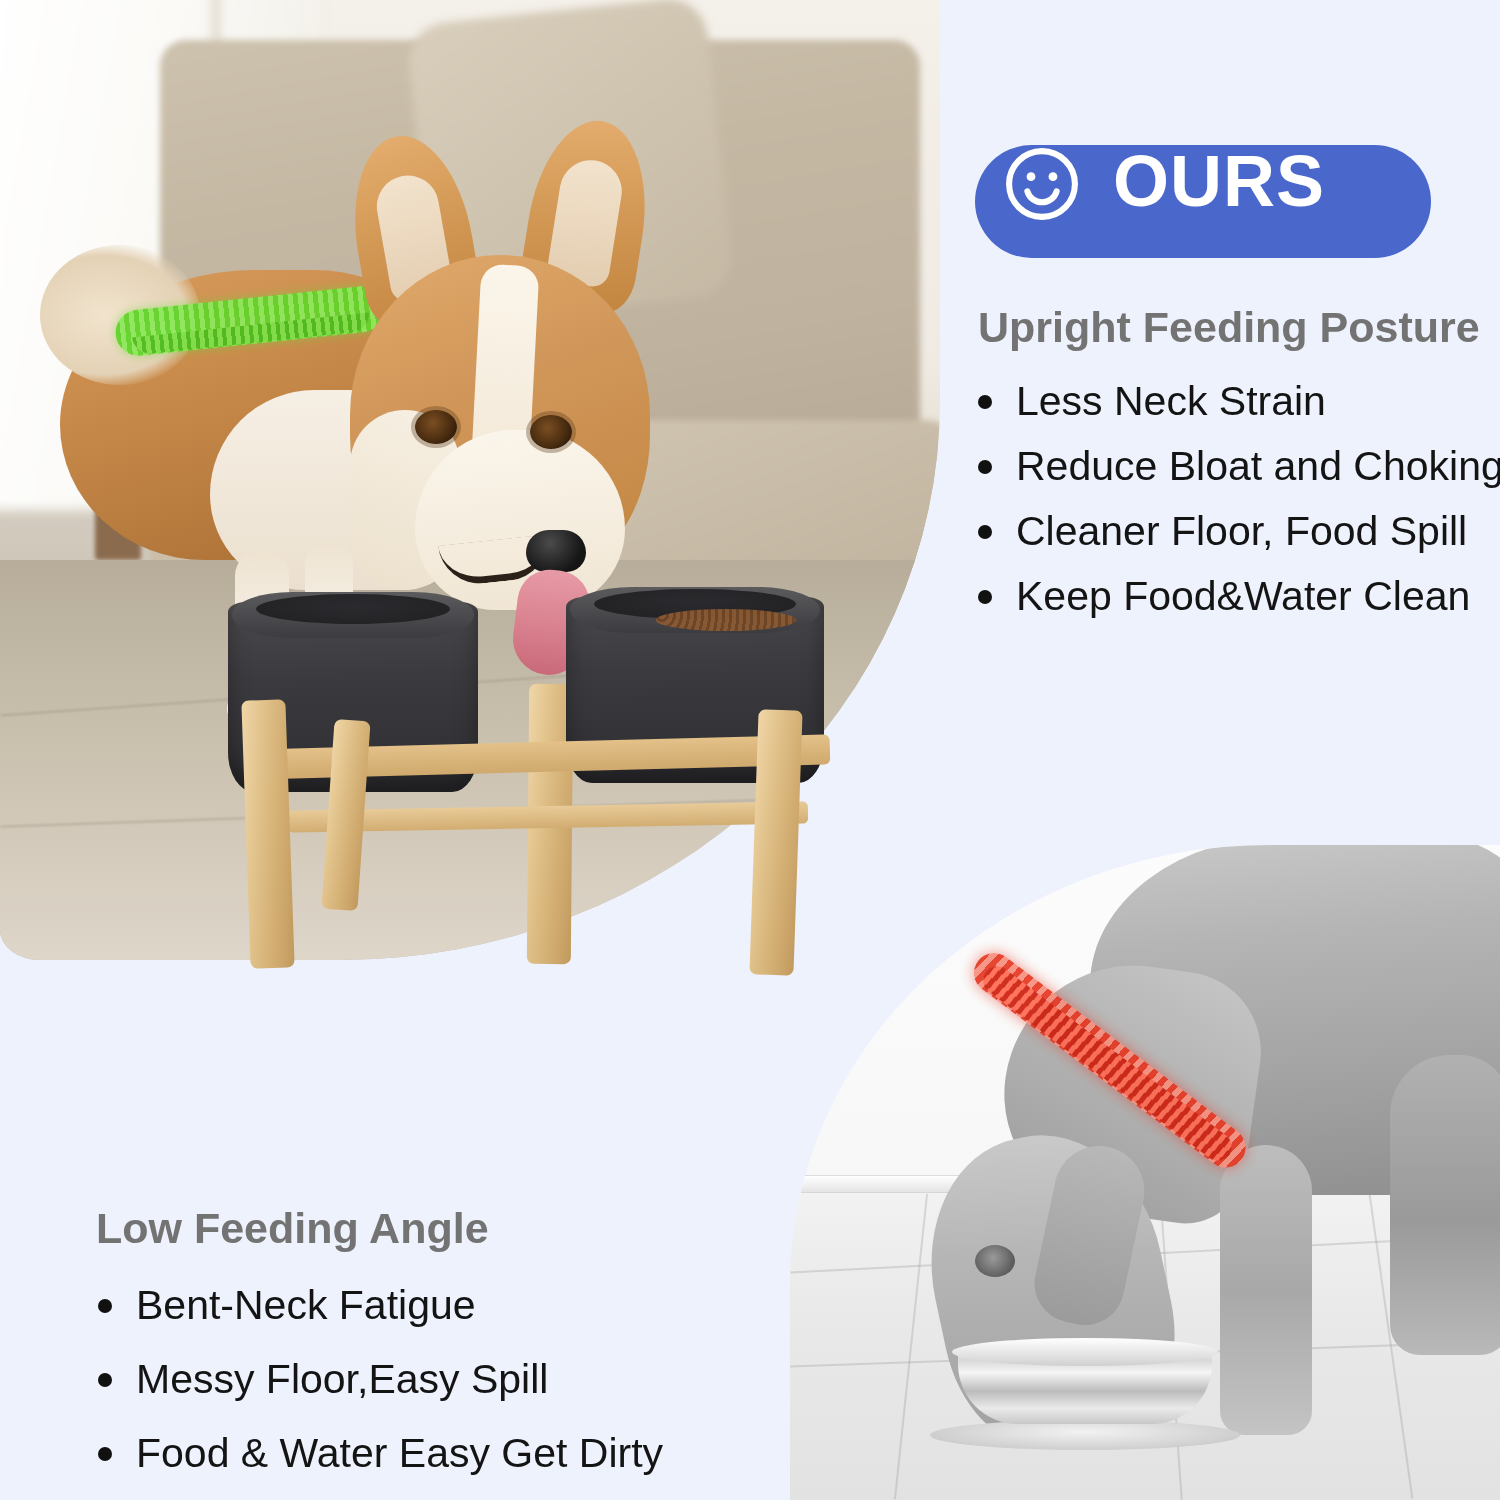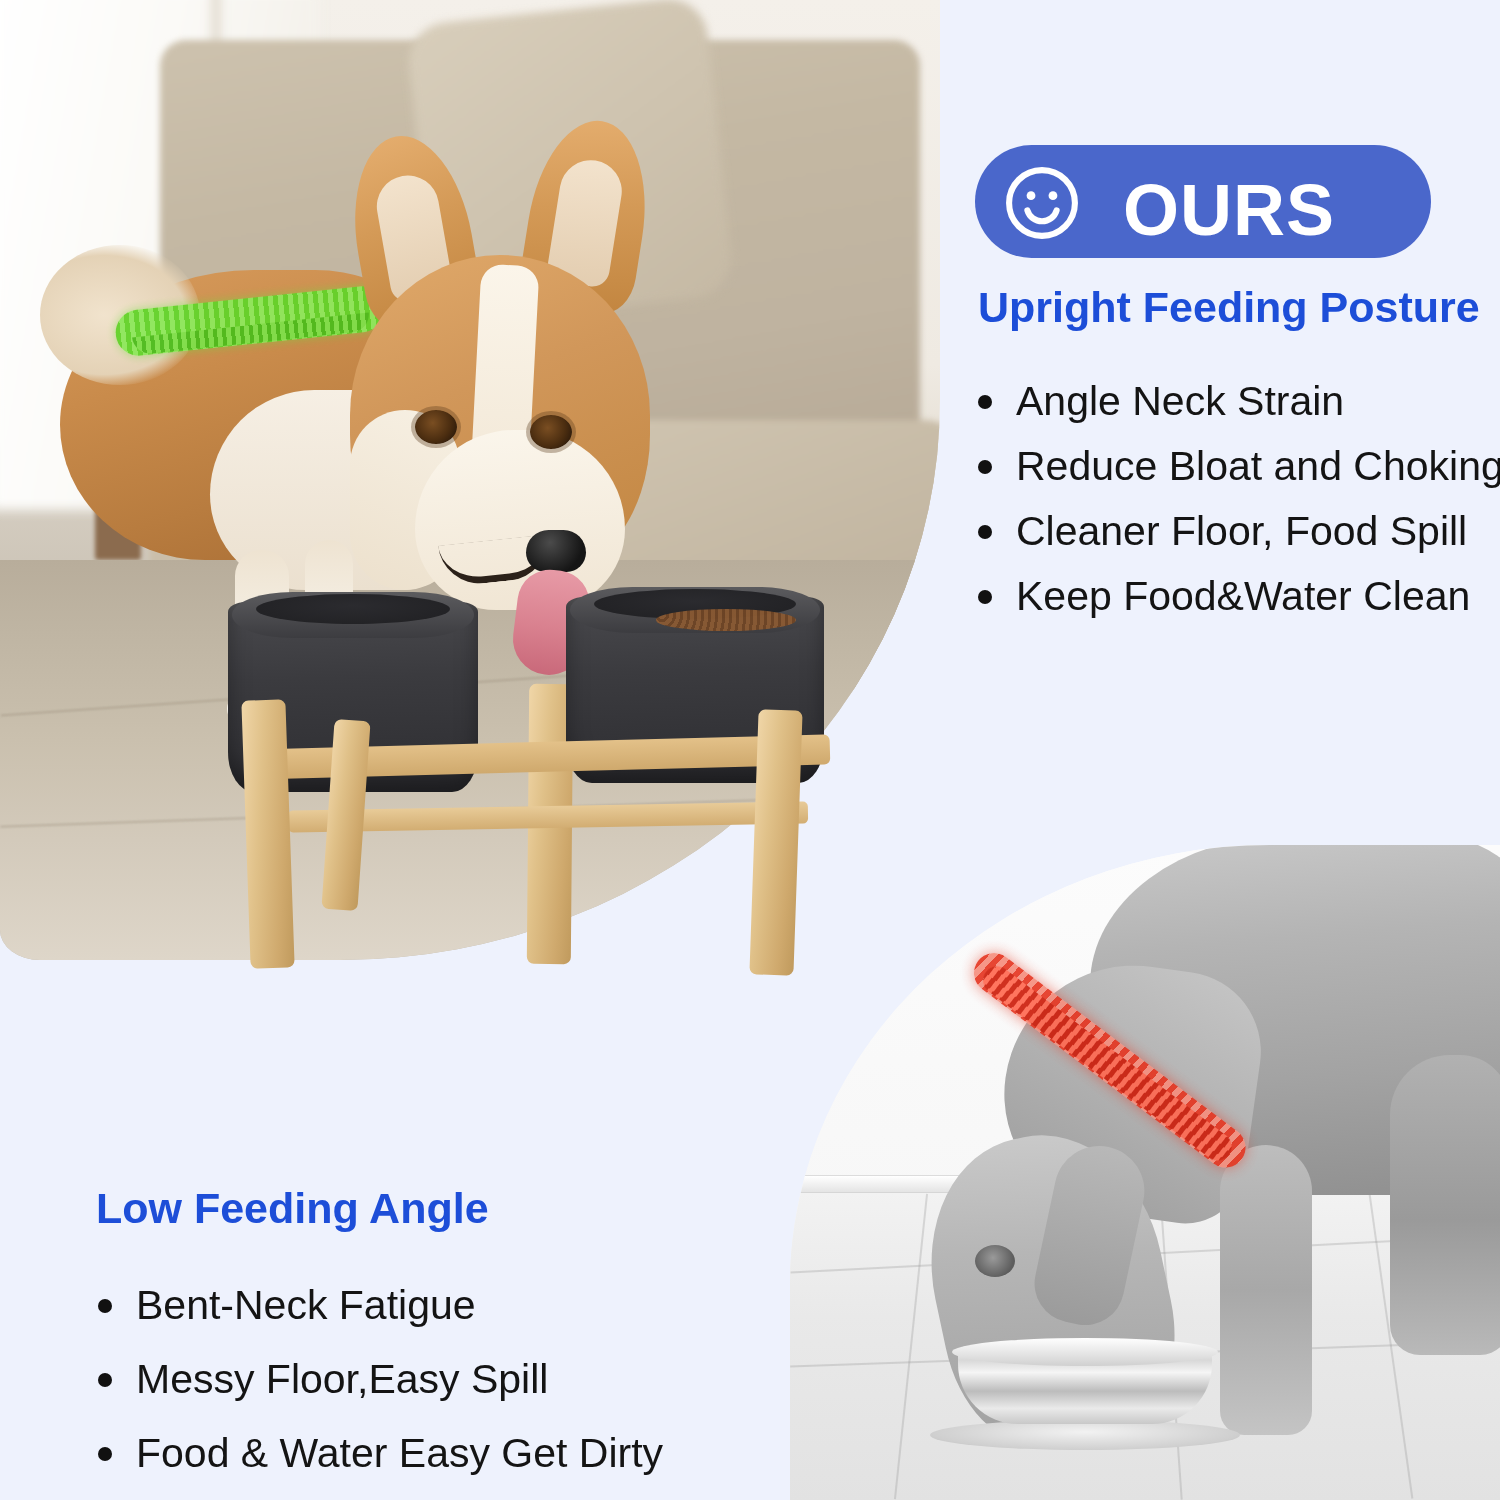--- a/index.html
+++ b/index.html
@@ -286,39 +286,39 @@
     border-radius:10px 10px 60px 60px/6px 6px 60px 60px;
   }
   .steel-bowl .bowl-lip{
     position:absolute; left:22px; top:-2px; width:266px; height:28px;
     background:linear-gradient(180deg,#ffffff,#d0d0d0);
     border-radius:50%;
   }
 
   
   .badge{
-    position:absolute; display:flex; align-items:flex-end; gap:42px;
+    position:absolute; display:flex; align-items:flex-start; gap:32px;
     border-radius:70px; padding:0 46px 12px 28px; color:#fff;
   }
   .badge-ours{
     left:975px; top:145px; width:456px; height:113px; background:#4a67cb;
   }
   .badge-others{
     left:75px; top:1024px; width:586px; height:136px; background:#a9a9a9;
   }
   .badge-label{
     font-weight:bold; letter-spacing:1px; line-height:1; white-space:nowrap;
   }
   .badge-ours .badge-label{ font-size:72px; }
   .badge-others .badge-label{ font-size:86px; }
   .face{ flex:0 0 auto; }
 
   
   .subhead{
-    position:absolute; font-weight:bold; color:#1d4ed8; white-space:nowrap;
+    position:absolute; font-weight:bold; color:#737373; white-space:nowrap;margin-top:20px;
   }
   .subhead-ours{ left:978px; top:283px; font-size:43px; }
   .subhead-others{ left:96px; top:1184px; font-size:43px;text-align:right; }
 
   ul.bullets{ position:absolute; list-style:none; }
   ul.bullets li{
     display:flex; align-items:baseline; color:#141414; white-space:nowrap;
   }
   ul.bullets li .dot{
     flex:0 0 auto; width:14px; height:14px; border-radius:50%;
@@ -406,21 +406,21 @@
       </svg>
     </span>
     <span class="badge-label">OURS</span>
   </div>
 
   <div class="subhead subhead-ours">Upright Feeding Posture</div>
 
   <ul class="bullets bullets-ours">
     <li>
         <span class="dot"></span>
-        <span>Angle Neck Strain</span>
+        <span>Less Neck Strain</span>
       </li>
     <li>
         <span class="dot"></span>
         <span>Reduce Bloat and Choking</span>
       </li>
     <li>
         <span class="dot"></span>
         <span>Cleaner Floor, Food Spill</span>
       </li>
     <li>

